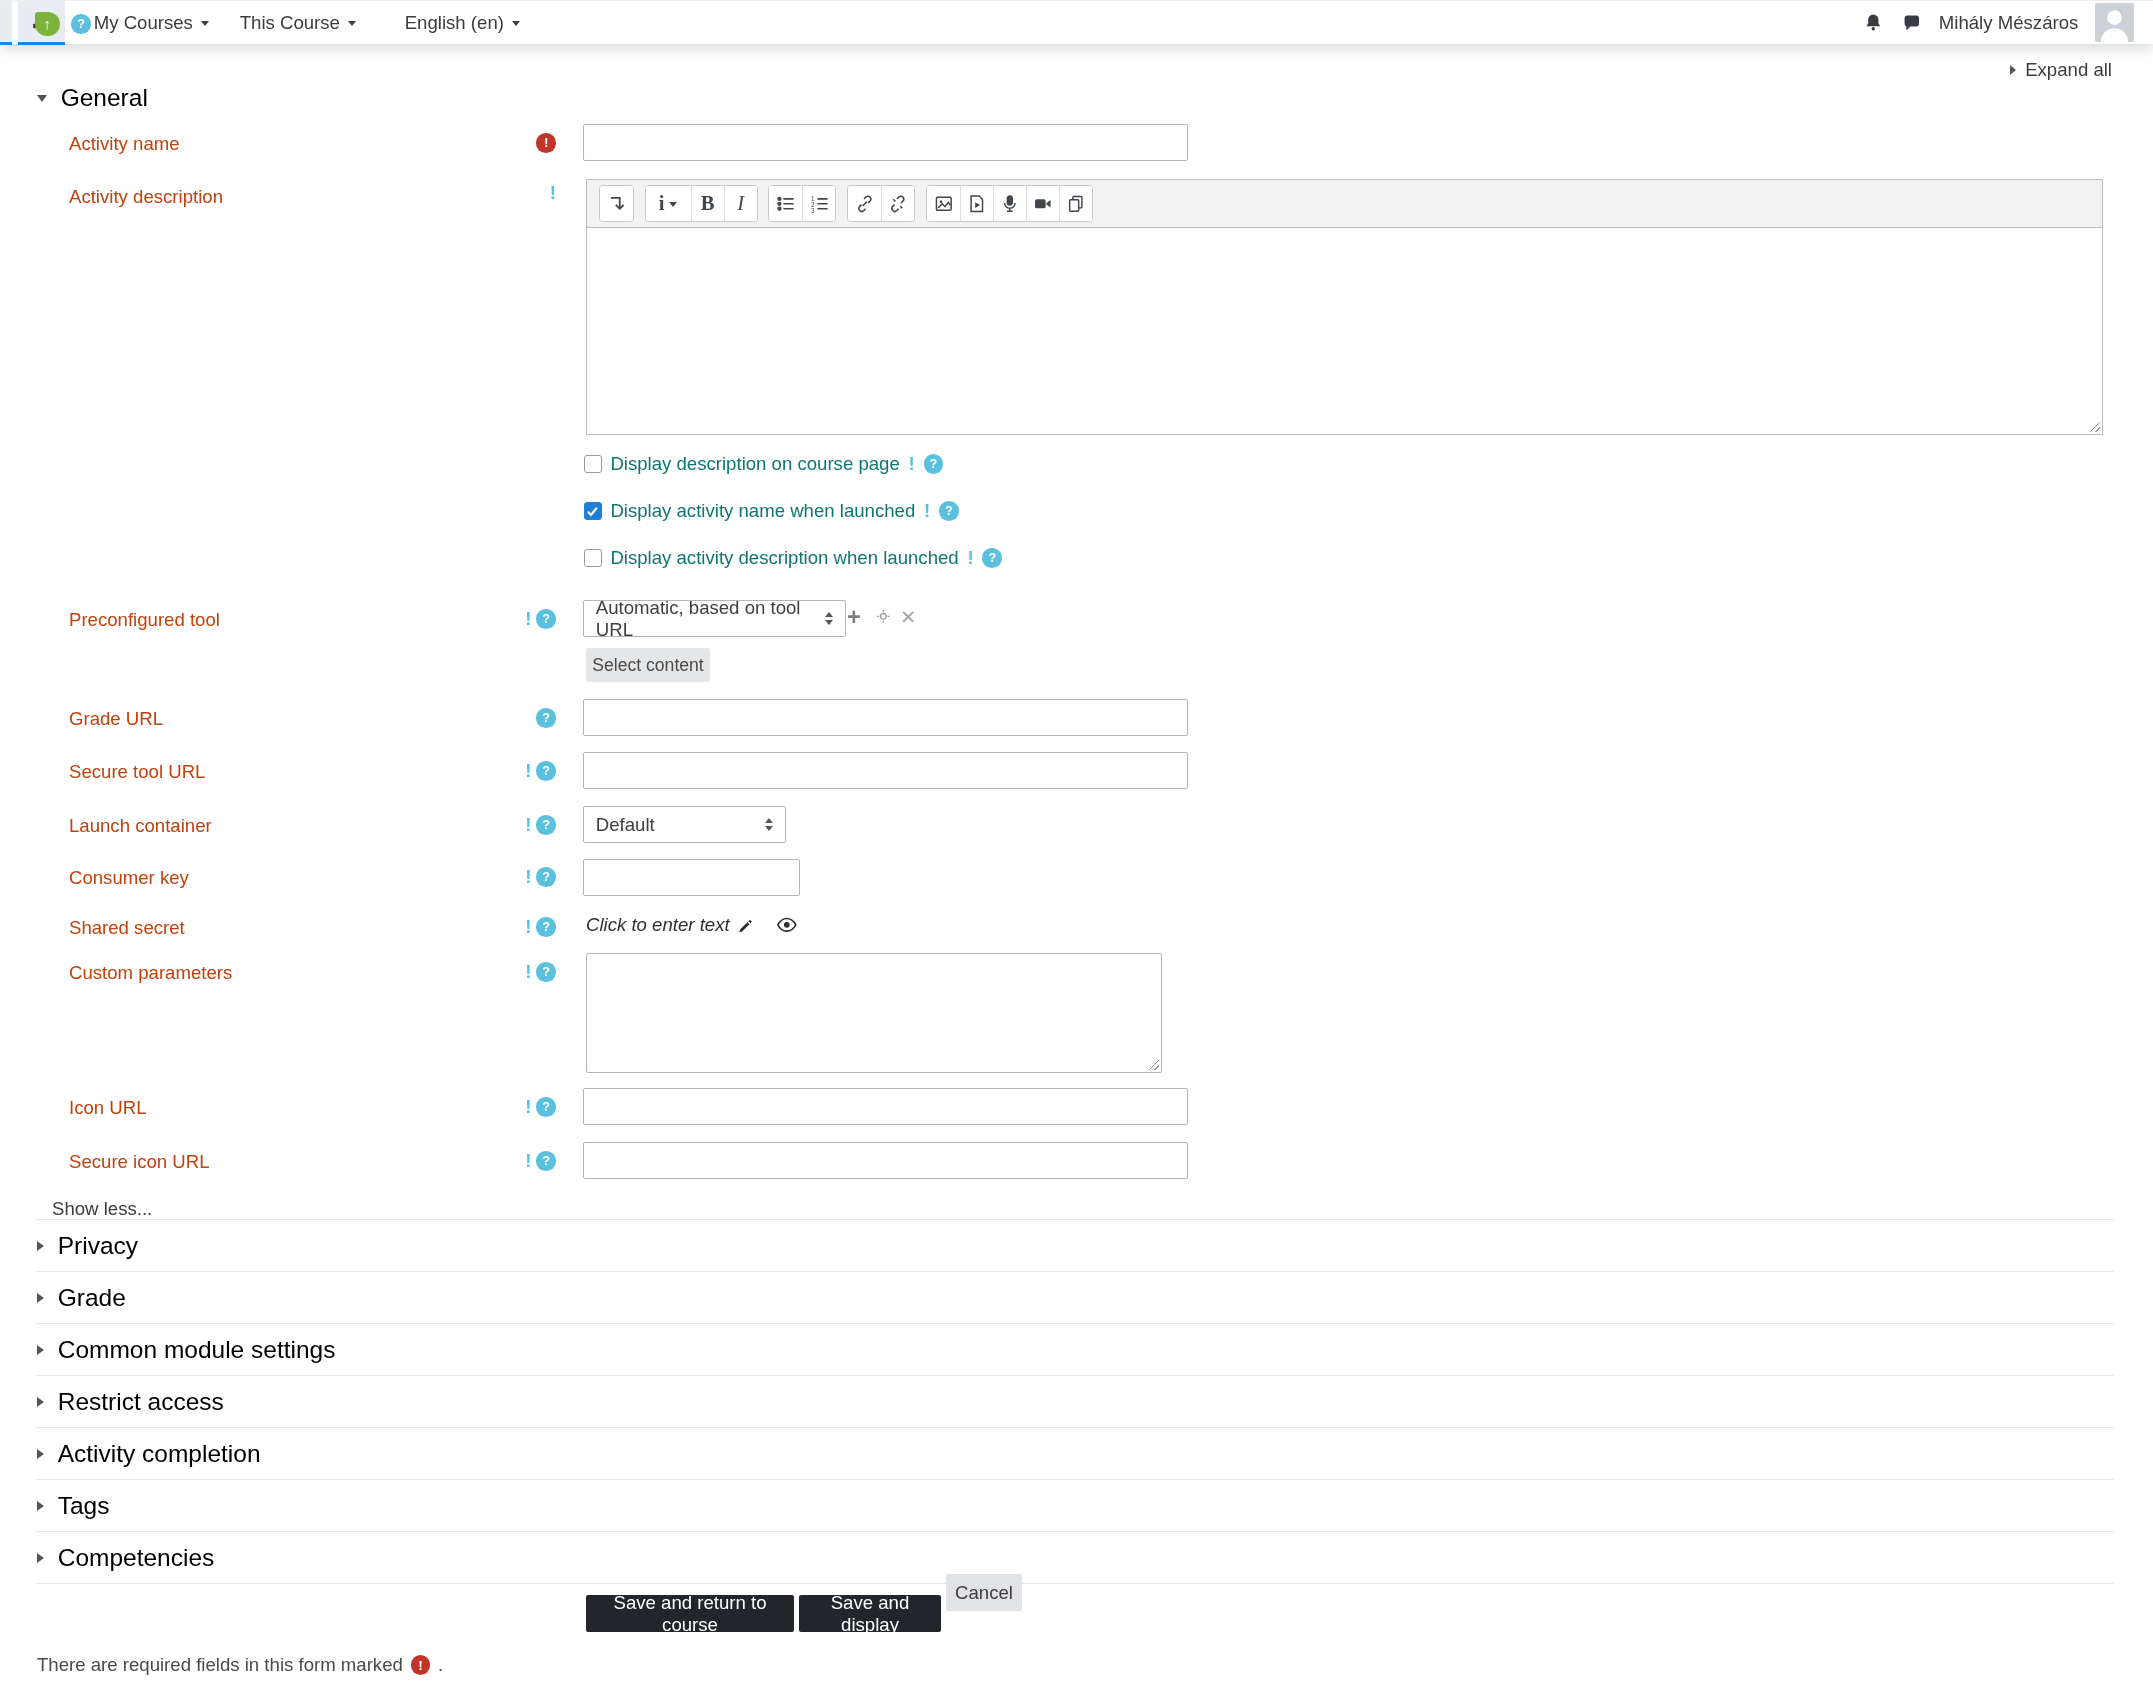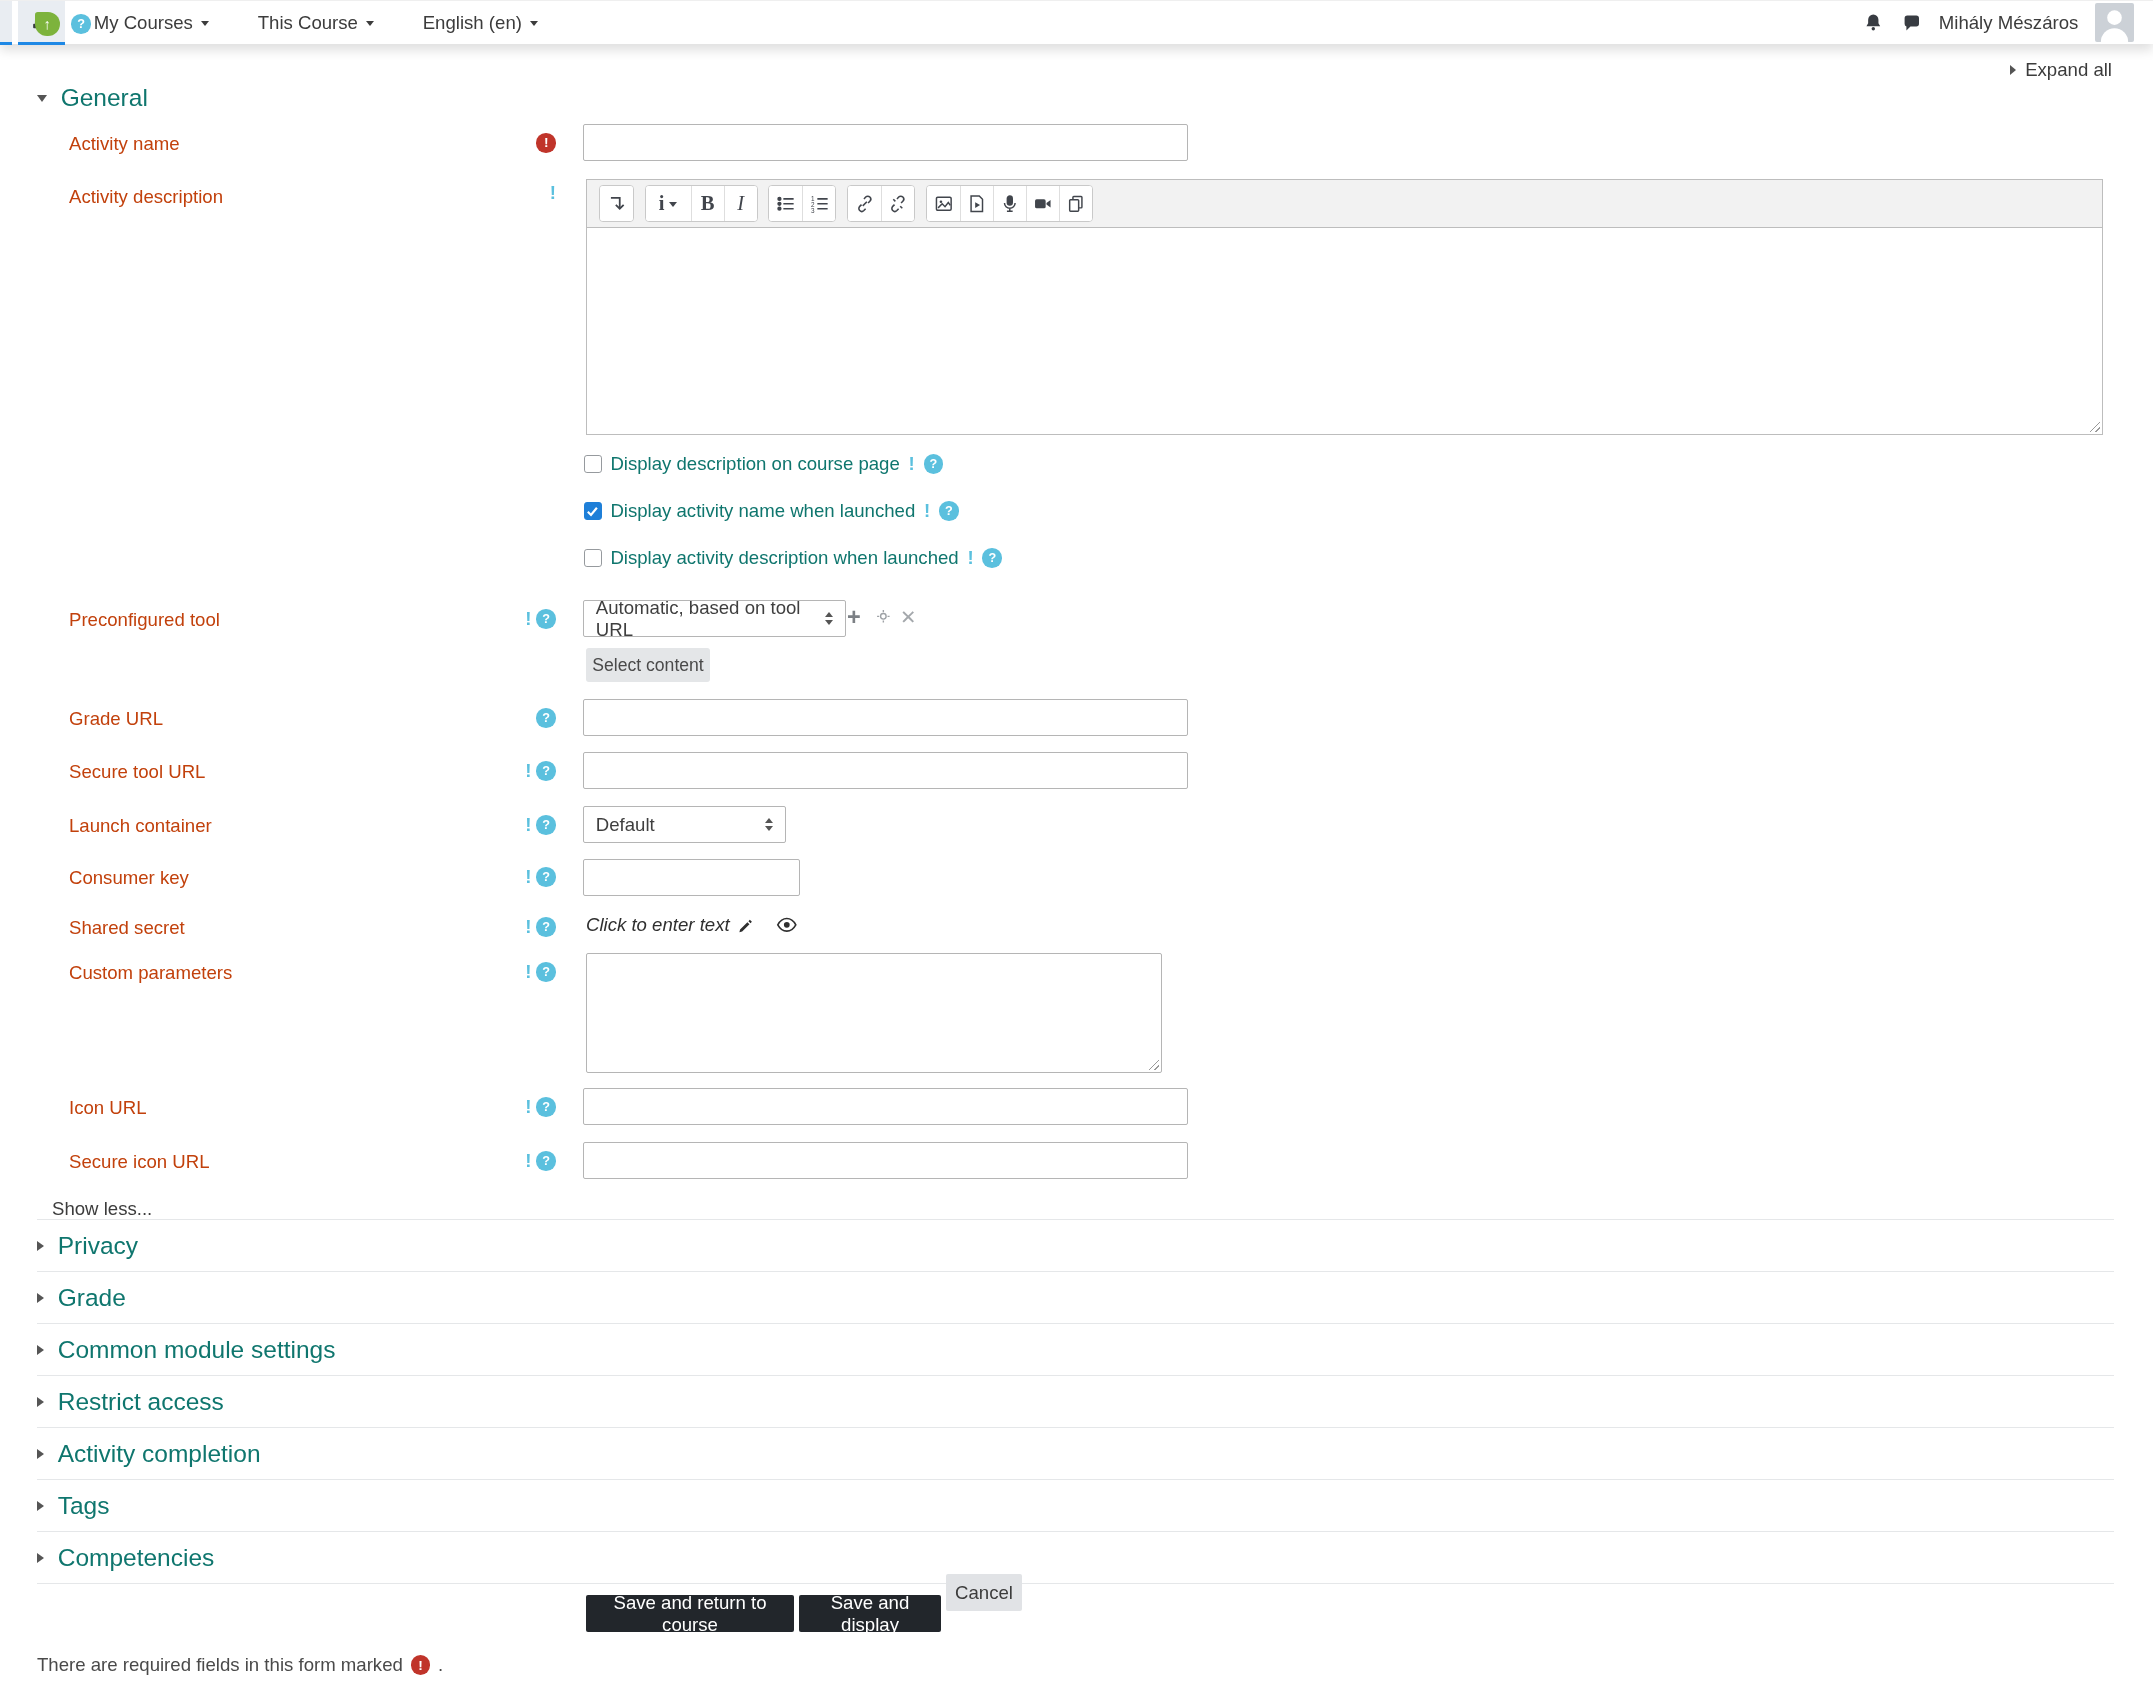--- a/index.html
+++ b/index.html
@@ -32,21 +32,21 @@
   .adv-bang { color:#5bc0de; font-size:18.6px; font-weight:bold; line-height:19.6px; }
 
   .expand-all { top:59px; right:41px; display:flex; align-items:center; gap:8.8px;
     font-size:18.6px; color:#3c3c3c; cursor:pointer; }
   .tri-right { width:0; height:0; border-left:7.8px solid #555;
     border-top:5.9px solid transparent; border-bottom:5.9px solid transparent; }
   .tri-down { width:0; height:0; border-top:7.8px solid #555;
     border-left:5.9px solid transparent; border-right:5.9px solid transparent; }
 
   .sect-head { left:37px; display:flex; align-items:center; gap:13.7px;
-    font-size:24.5px; color:#0f766e; cursor:pointer; }
+    font-size:24.5px; color:#000000; cursor:pointer; }
 
   
   .flabel { position:absolute; left:69px; font-size:18.6px; color:#c2410c; }
   .ficons { position:absolute; left:495px; width:61px; display:flex; gap:4.9px;
     align-items:center; justify-content:flex-end; }
   .tin {
     position:absolute; left:583px; height:37px; width:605px;
     border:1px solid #b5b5b5; border-radius:2px; background:#fff;
     font-size:18.6px; padding:0 9.8px; font-family:"Liberation Sans",sans-serif;
   }
@@ -315,21 +315,21 @@
         </g>
       <g stroke="#383c42" stroke-width="1.8" fill="none">
         <path d="M12 8 v4 M5.5 15 v-3 h13 v3"></path>
       </g>
     </svg>
   </div>
   <div class="nav-link">
     <span>My Courses</span>
     <span class="caret"></span>
   </div>
-  <div class="nav-link" style="margin-left:49px;">
+  <div class="nav-link" style="margin-left:31px;">
     <span>This Course</span>
     <span class="caret"></span>
   </div>
   <div class="nav-link" style="margin-left:49px;">
     <span>English (en)</span>
     <span class="caret"></span>
   </div>
   <div class="nav-right">
     <span>
       <svg width="20.6" height="20.6" viewBox="0 0 24 24" fill="#383c42">

